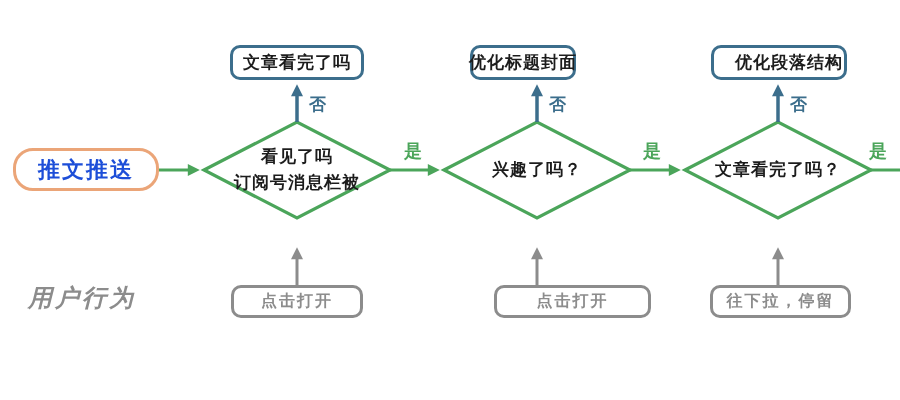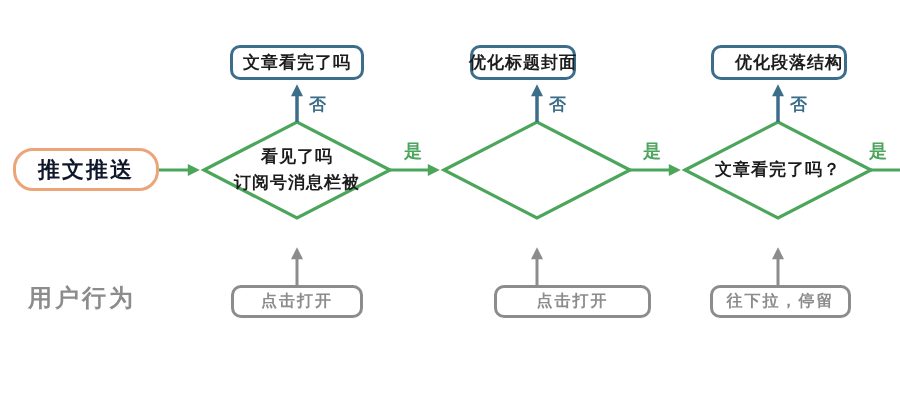--- a/index.html
+++ b/index.html
@@ -20,21 +20,21 @@
   .stage svg{position:absolute;left:0;top:0;}
   .node{
     position:absolute;
     display:flex;align-items:center;justify-content:center;
     background:#fff;box-sizing:border-box;
     text-align:center;white-space:nowrap;
   }
   .start-box{
     border:3px solid var(--orange);
     border-radius:20px;
-    font-size:22px;font-weight:bold;color:#0f172a;
+    font-size:22px;font-weight:bold;color:#1d4ed8;
     letter-spacing:2px;
   }
   .fix-box{
     border:3px solid var(--blue);
     border-radius:10px;
     font-size:17px;font-weight:bold;color:var(--ink);
     letter-spacing:1px;
   }
   .user-box{
     border:3px solid var(--gray);
@@ -54,20 +54,21 @@
     font-size:18px;font-weight:bold;color:var(--green);
   }
   .no-label{
     position:absolute;
     font-size:17px;font-weight:bold;color:var(--blue);
   }
   .section-label{
     position:absolute;
     font-size:24px;font-weight:bold;color:var(--gray);
     letter-spacing:3px;
+    font-style:italic;
   }
 </style>
 </head>
 <body>
 
 <div class="stage">
 
   <svg width="900" height="400" viewBox="0 0 900 400">
     <defs>
       <marker id="ah-green" viewBox="0 0 10 10" refX="1" refY="5" markerWidth="13" markerHeight="12" markerUnits="userSpaceOnUse" orient="auto">
@@ -114,20 +115,21 @@
   <div class="yes-label" style="left:404px;top:139px;">是</div>
   <div class="node user-box" style="left:231px;top:285px;width:132px;height:33px;">
     <span>点击打开</span>
   </div>
 
   <div class="node fix-box" style="left:470px;top:45px;width:106px;height:35px;">
     <span>优化标题封面</span>
   </div>
   <div class="no-label" style="left:549px;top:93px;">否</div>
   <div class="decision-text" style="left:452px;top:142px;width:170px;height:56px;">
+    <div>兴趣了吗？</div>
   </div>
   <div class="yes-label" style="left:643px;top:139px;">是</div>
   <div class="node user-box" style="left:494px;top:285px;width:157px;height:33px;">
     <span>点击打开</span>
   </div>
 
   <div class="node fix-box" style="left:711px;top:45px;width:136px;height:35px;padding-left:20px;">
     <span>优化段落结构</span>
   </div>
   <div class="no-label" style="left:790px;top:93px;">否</div>

